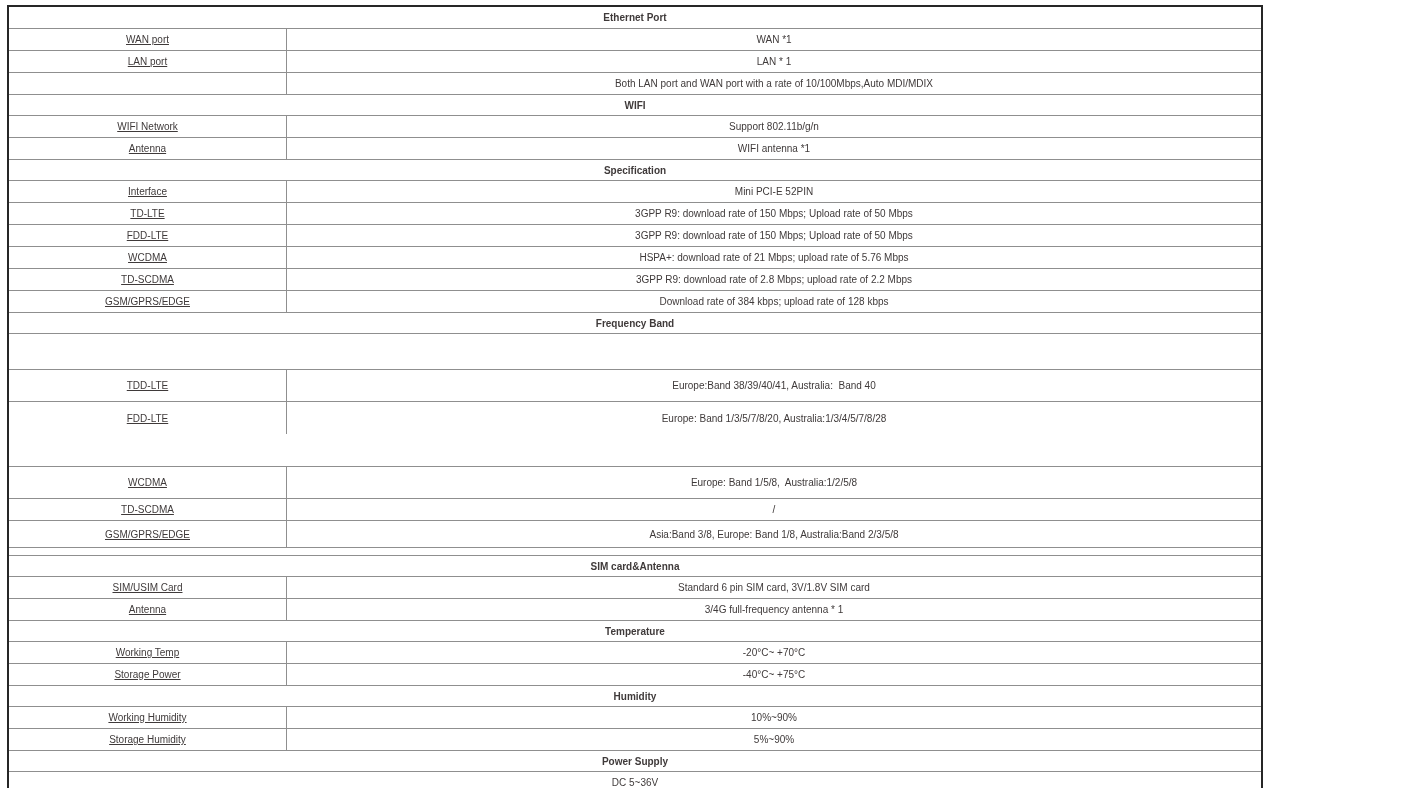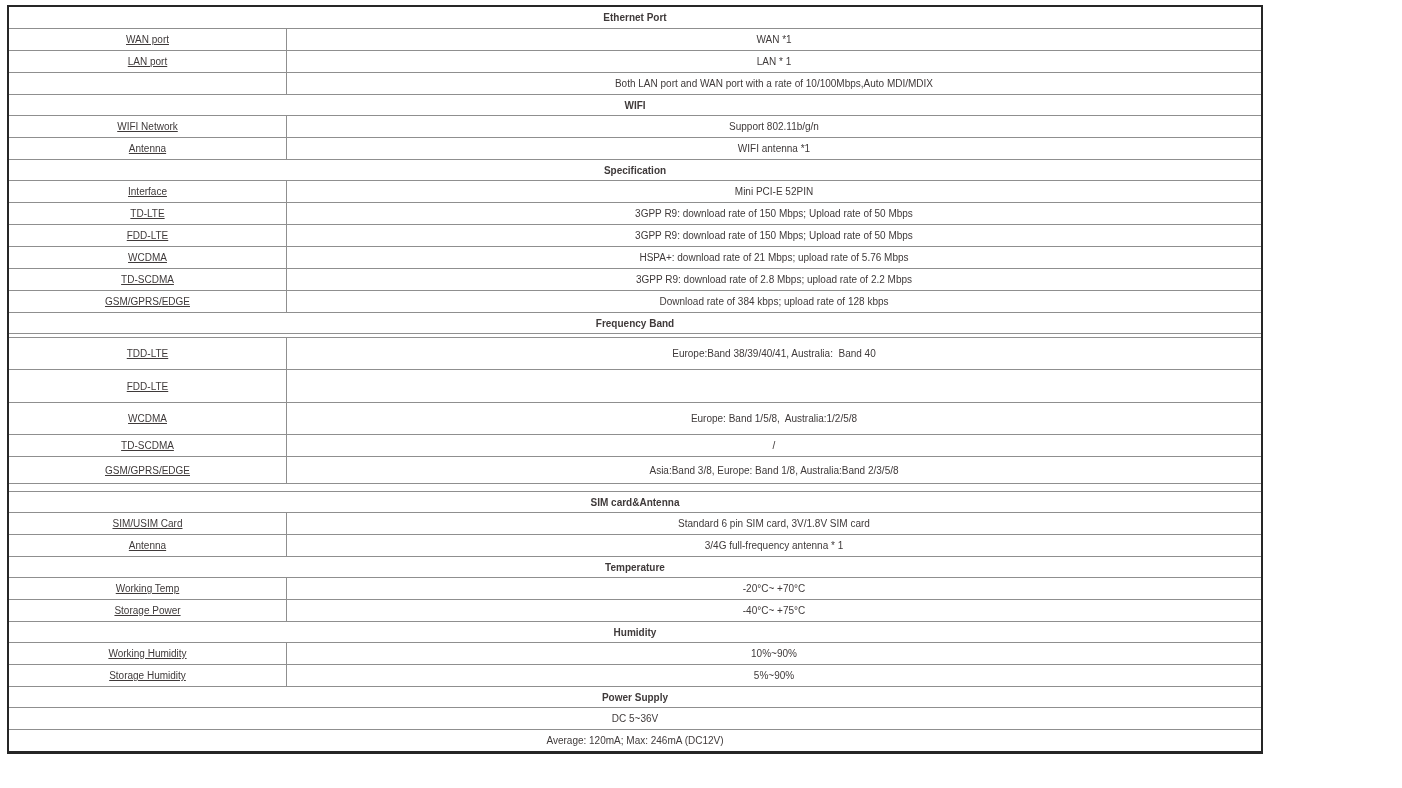--- a/index.html
+++ b/index.html
@@ -24,21 +24,21 @@
     border-top: 1px solid #8f8f8f;
   }
   .row:first-child { border-top: none; }
   .row.header {
     justify-content: center;
     align-items: center;
     font-weight: 700;
     min-height: 21px;
   }
   .row.data { min-height: 22px; }
-  .row.rh33 { min-height: 32px; }
+  .row.rh33 { min-height: 32px; margin-top: 32px; }
   .row.rh34 { min-height: 33px; }
   .row.rh28 { min-height: 27px; }
   .row.sp5  { min-height: 4px; }
   .row.sp9  { min-height: 8px; }
   .cell {
     display: flex;
     align-items: center;
     justify-content: center;
     text-align: center;
   }
@@ -109,20 +109,21 @@
   </div>
 
   <div class="row header">Frequency Band</div>
   <div class="row sp5"></div>
   <div class="row data rh33">
     <div class="cell label">TDD-LTE</div>
     <div class="cell value">Europe:Band 38/39/40/41, Australia:  Band 40</div>
   </div>
   <div class="row data rh34">
     <div class="cell label">FDD-LTE</div>
+    <div class="cell value">Europe: Band 1/3/5/7/8/20, Australia:1/3/4/5/7/8/28</div>
   </div>
   <div class="row data rh33">
     <div class="cell label">WCDMA</div>
     <div class="cell value">Europe: Band 1/5/8,  Australia:1/2/5/8</div>
   </div>
   <div class="row data">
     <div class="cell label">TD-SCDMA</div>
     <div class="cell value">/</div>
   </div>
   <div class="row data rh28">

